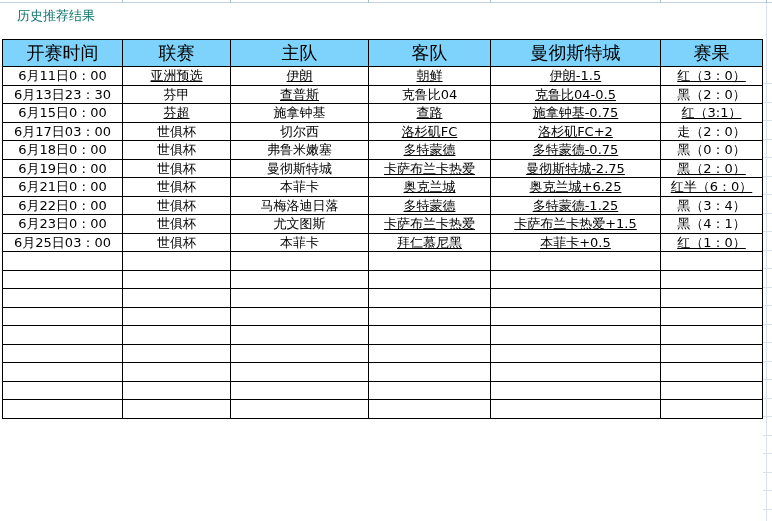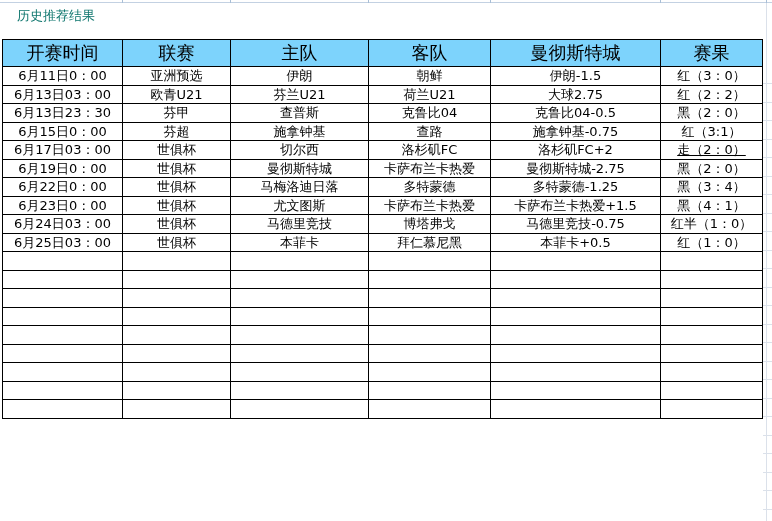--- a/index.html
+++ b/index.html
@@ -16,25 +16,25 @@
   table.results th{
     background:#7dd3fc;border:1px solid #000;color:#000;
     font-size:18px;font-weight:normal;height:26px;padding:0;text-align:center;
     white-space:nowrap;overflow:hidden;
   }
   table.results td{
     border:1px solid #000;font-size:13px;color:#000;padding:0;text-align:center;
     white-space:nowrap;overflow:hidden;line-height:17px;
   }
   table.results tr.data-row, table.results tr.empty-row{height:18.5px;}
-  .u{}
+  .u{text-decoration:underline;}
   .grey{color:#919191;}
   .red{color:#FF0000;}
   .navy{color:#17375E;}
-  .cyan{color:#00B0F0;text-decoration:underline;}
+  .cyan{color:#00B0F0;}
   .black{color:#000000;}
   .right-vline{position:absolute;left:766px;top:3px;width:1px;height:518px;background:#dbe1ea;}
   .right-rowlines{
     position:absolute;left:763px;top:66px;width:9px;height:455px;
     background:repeating-linear-gradient(to bottom,transparent 0,transparent 17.5px,#dbe1ea 17.5px,#dbe1ea 18.5px);
   }
 </style>
 </head>
 <body>
 
@@ -70,28 +70,20 @@
   <tbody id="tbody">
       <tr class="data-row">
         <td>6月11日0：00</td>
         <td class="u">亚洲预选</td>
         <td class="u">伊朗</td>
         <td class="u">朝鲜</td>
         <td class="u">伊朗-1.5</td>
         <td class="u red">红（3：0）</td>
       </tr>
       <tr class="data-row">
-        <td>6月13日03：00</td>
-        <td>欧青U21</td>
-        <td class="u grey">芬兰U21</td>
-        <td class="u">荷兰U21</td>
-        <td class="grey">大球2.75</td>
-        <td class="u red">红（2：2）</td>
-      </tr>
-      <tr class="data-row">
         <td>6月13日23：30</td>
         <td>芬甲</td>
         <td class="u">查普斯</td>
         <td>克鲁比04</td>
         <td class="u">克鲁比04-0.5</td>
         <td class="black">黑（2：0）</td>
       </tr>
       <tr class="data-row">
         <td>6月15日0：00</td>
         <td class="u">芬超</td>
@@ -102,52 +94,60 @@
       </tr>
       <tr class="data-row">
         <td>6月17日03：00</td>
         <td>世俱杯</td>
         <td>切尔西</td>
         <td class="u">洛杉矶FC</td>
         <td class="u">洛杉矶FC+2</td>
         <td class="cyan">走（2：0）</td>
       </tr>
       <tr class="data-row">
+        <td>6月18日0：00</td>
+        <td>世俱杯</td>
+        <td>弗鲁米嫩塞</td>
+        <td class="u">多特蒙德</td>
+        <td class="u">多特蒙德-0.75</td>
+        <td class="navy">黑（0：0）</td>
+      </tr>
+      <tr class="data-row">
         <td>6月19日0：00</td>
         <td>世俱杯</td>
         <td>曼彻斯特城</td>
         <td class="u">卡萨布兰卡热爱</td>
         <td class="u">曼彻斯特城-2.75</td>
         <td class="u navy">黑（2：0）</td>
       </tr>
       <tr class="data-row">
+        <td>6月21日0：00</td>
+        <td>世俱杯</td>
+        <td>本菲卡</td>
+        <td class="u">奥克兰城</td>
+        <td class="u">奥克兰城+6.25</td>
+        <td class="u red">红半（6：0）</td>
+      </tr>
+      <tr class="data-row">
         <td>6月22日0：00</td>
         <td>世俱杯</td>
         <td>马梅洛迪日落</td>
         <td class="u">多特蒙德</td>
         <td class="u">多特蒙德-1.25</td>
         <td class="black">黑（3：4）</td>
       </tr>
       <tr class="data-row">
         <td>6月23日0：00</td>
         <td>世俱杯</td>
         <td>尤文图斯</td>
         <td class="u">卡萨布兰卡热爱</td>
         <td class="u">卡萨布兰卡热爱+1.5</td>
         <td class="black">黑（4：1）</td>
       </tr>
       <tr class="data-row">
-        <td>6月24日03：00</td>
-        <td>世俱杯</td>
-        <td>马德里竞技</td>
-        <td class="u">博塔弗戈</td>
-        <td class="u">马德里竞技-0.75</td>
-        <td class="u red">红半（1：0）</td>
-      </tr>
-      <tr class="data-row">
         <td>6月25日03：00</td>
         <td>世俱杯</td>
         <td>本菲卡</td>
         <td class="u">拜仁慕尼黑</td>
         <td class="u">本菲卡+0.5</td>
         <td class="u red">红（1：0）</td>
       </tr>
       <tr class="empty-row">
         <td></td>
         <td></td>

